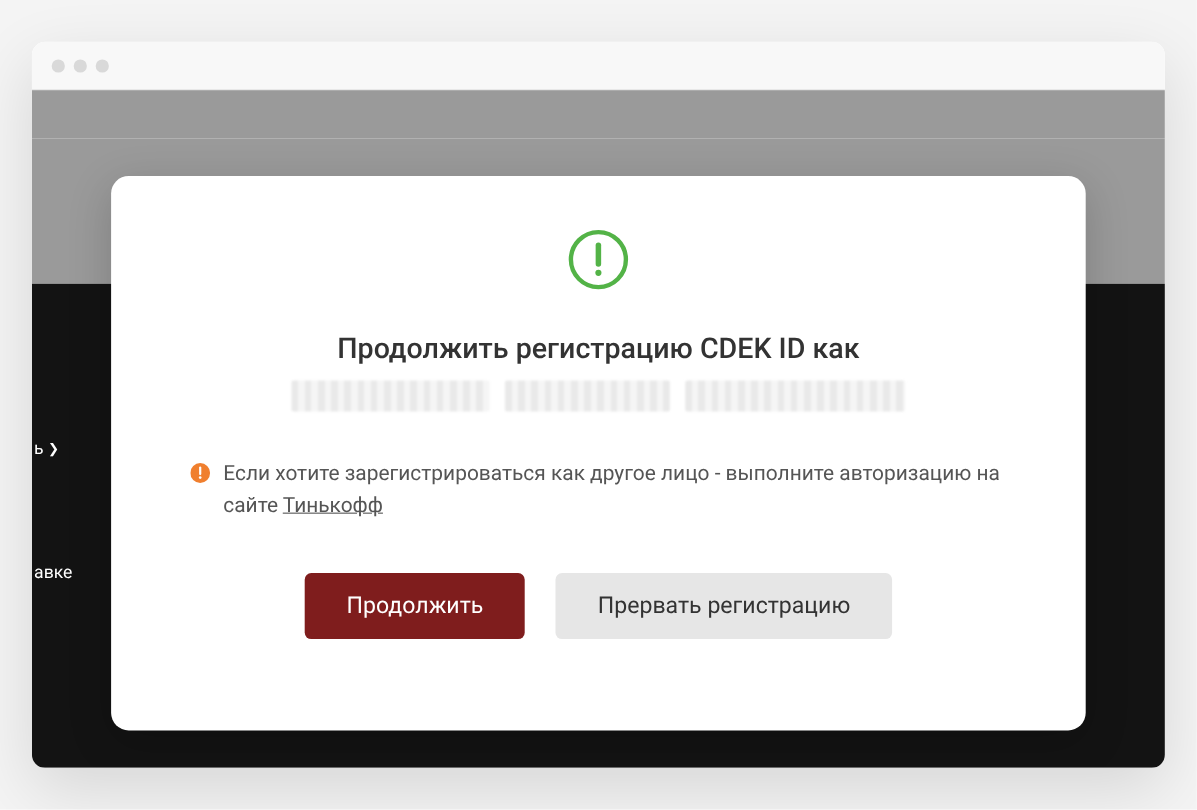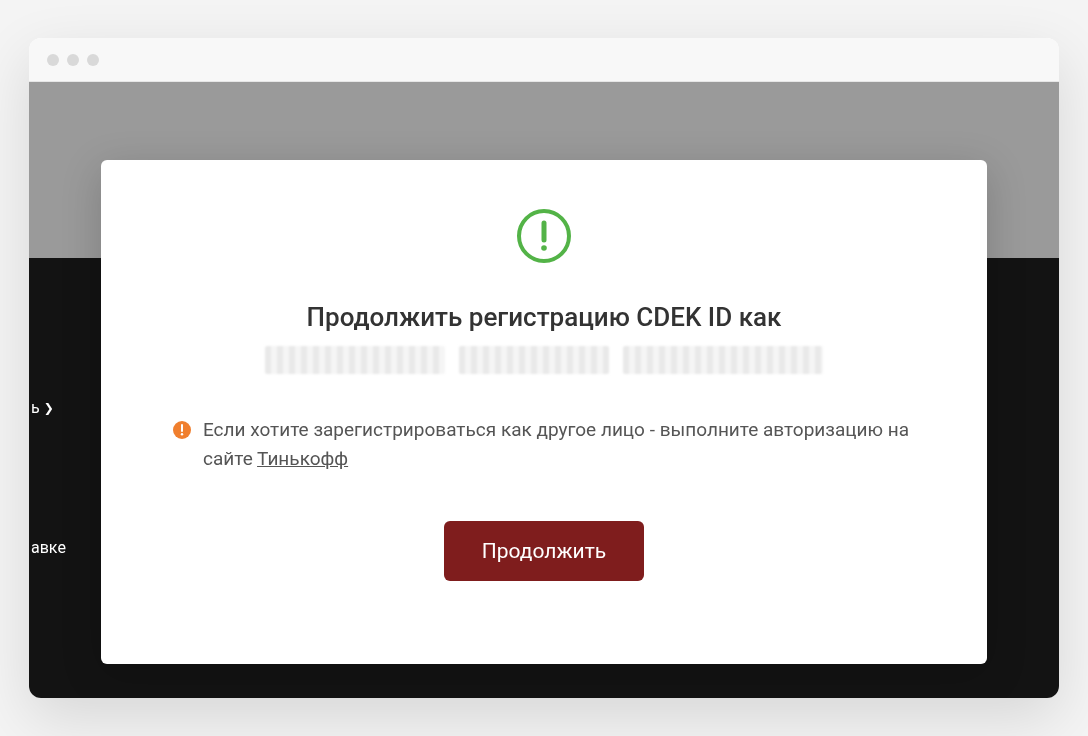--- a/index.html
+++ b/index.html
@@ -56,32 +56,32 @@
       height: 132px;
       background: #9a9a9a;
     }
     .side-frag {
       position: absolute;
       color: #fff;
       font-size: 16px;
       left: 2px;
     }
     .side-frag.a { top: 360px; display:flex; align-items:center; gap:4px; }
-    .side-frag.b { top: 500px; }
+    .side-frag.b { top: 472px; }
     .chev {
       font-size: 12px;
     }
     .modal {
       position: absolute;
       top: 122px;
       left: 72px;
       right: 72px;
       bottom: 34px;
       background: #fff;
-      border-radius: 6px;
+      border-radius: 16px;
       box-shadow: 0 10px 40px rgba(0,0,0,0.18);
       padding: 48px 64px 56px 64px;
       display: flex;
       flex-direction: column;
       align-items: center;
     }
     .alert-icon {
       width: 56px;
       height: 56px;
       margin-bottom: 38px;
@@ -199,17 +199,18 @@
         <line x1="9" y1="4" x2="9" y2="10" stroke="#fff" stroke-width="2" stroke-linecap="round"></line>
         <circle cx="9" cy="13.2" r="1.2" fill="#fff"></circle>
       </svg>
       <div>
         <span>Если хотите зарегистрироваться как другое лицо - выполните авторизацию на сайте </span><a href="#" class="note-link">Тинькофф</a>
       </div>
     </div>
 
     <div class="actions">
       <button class="btn btn-primary">Продолжить</button>
+      <button class="btn btn-secondary">Прервать регистрацию</button>
     </div>
 
   </div>
 
 </div>
 
 </body></html>

